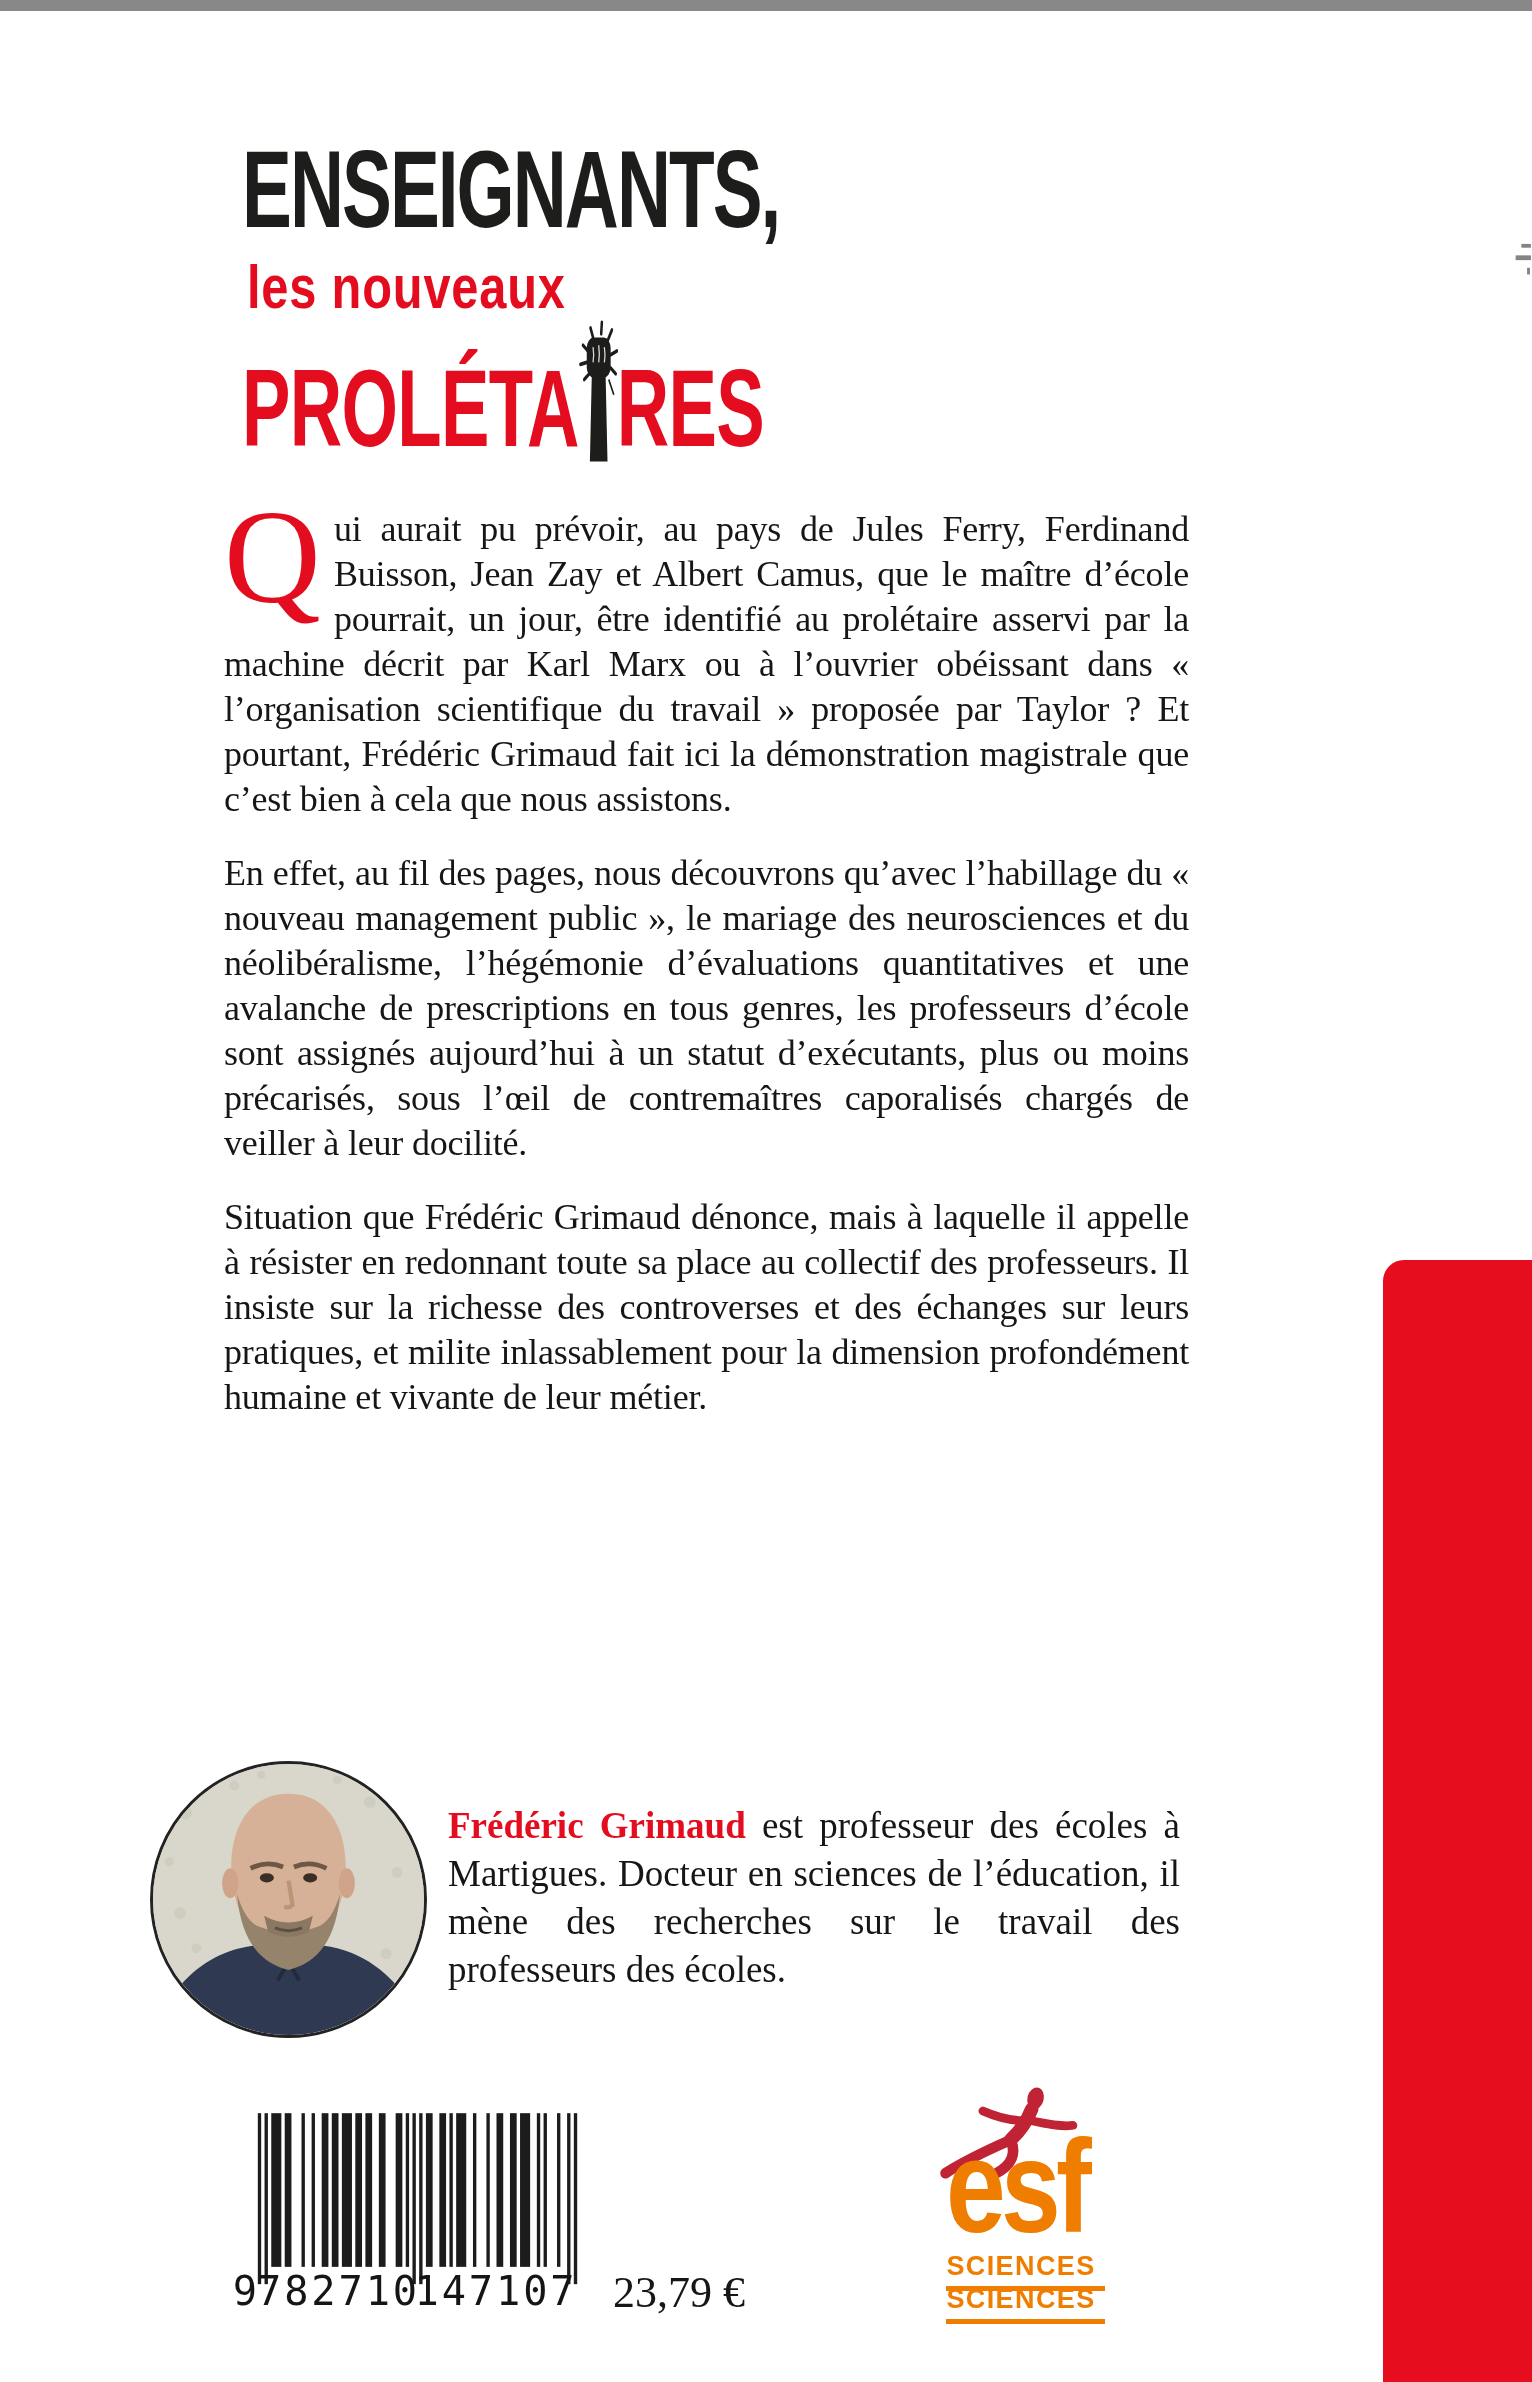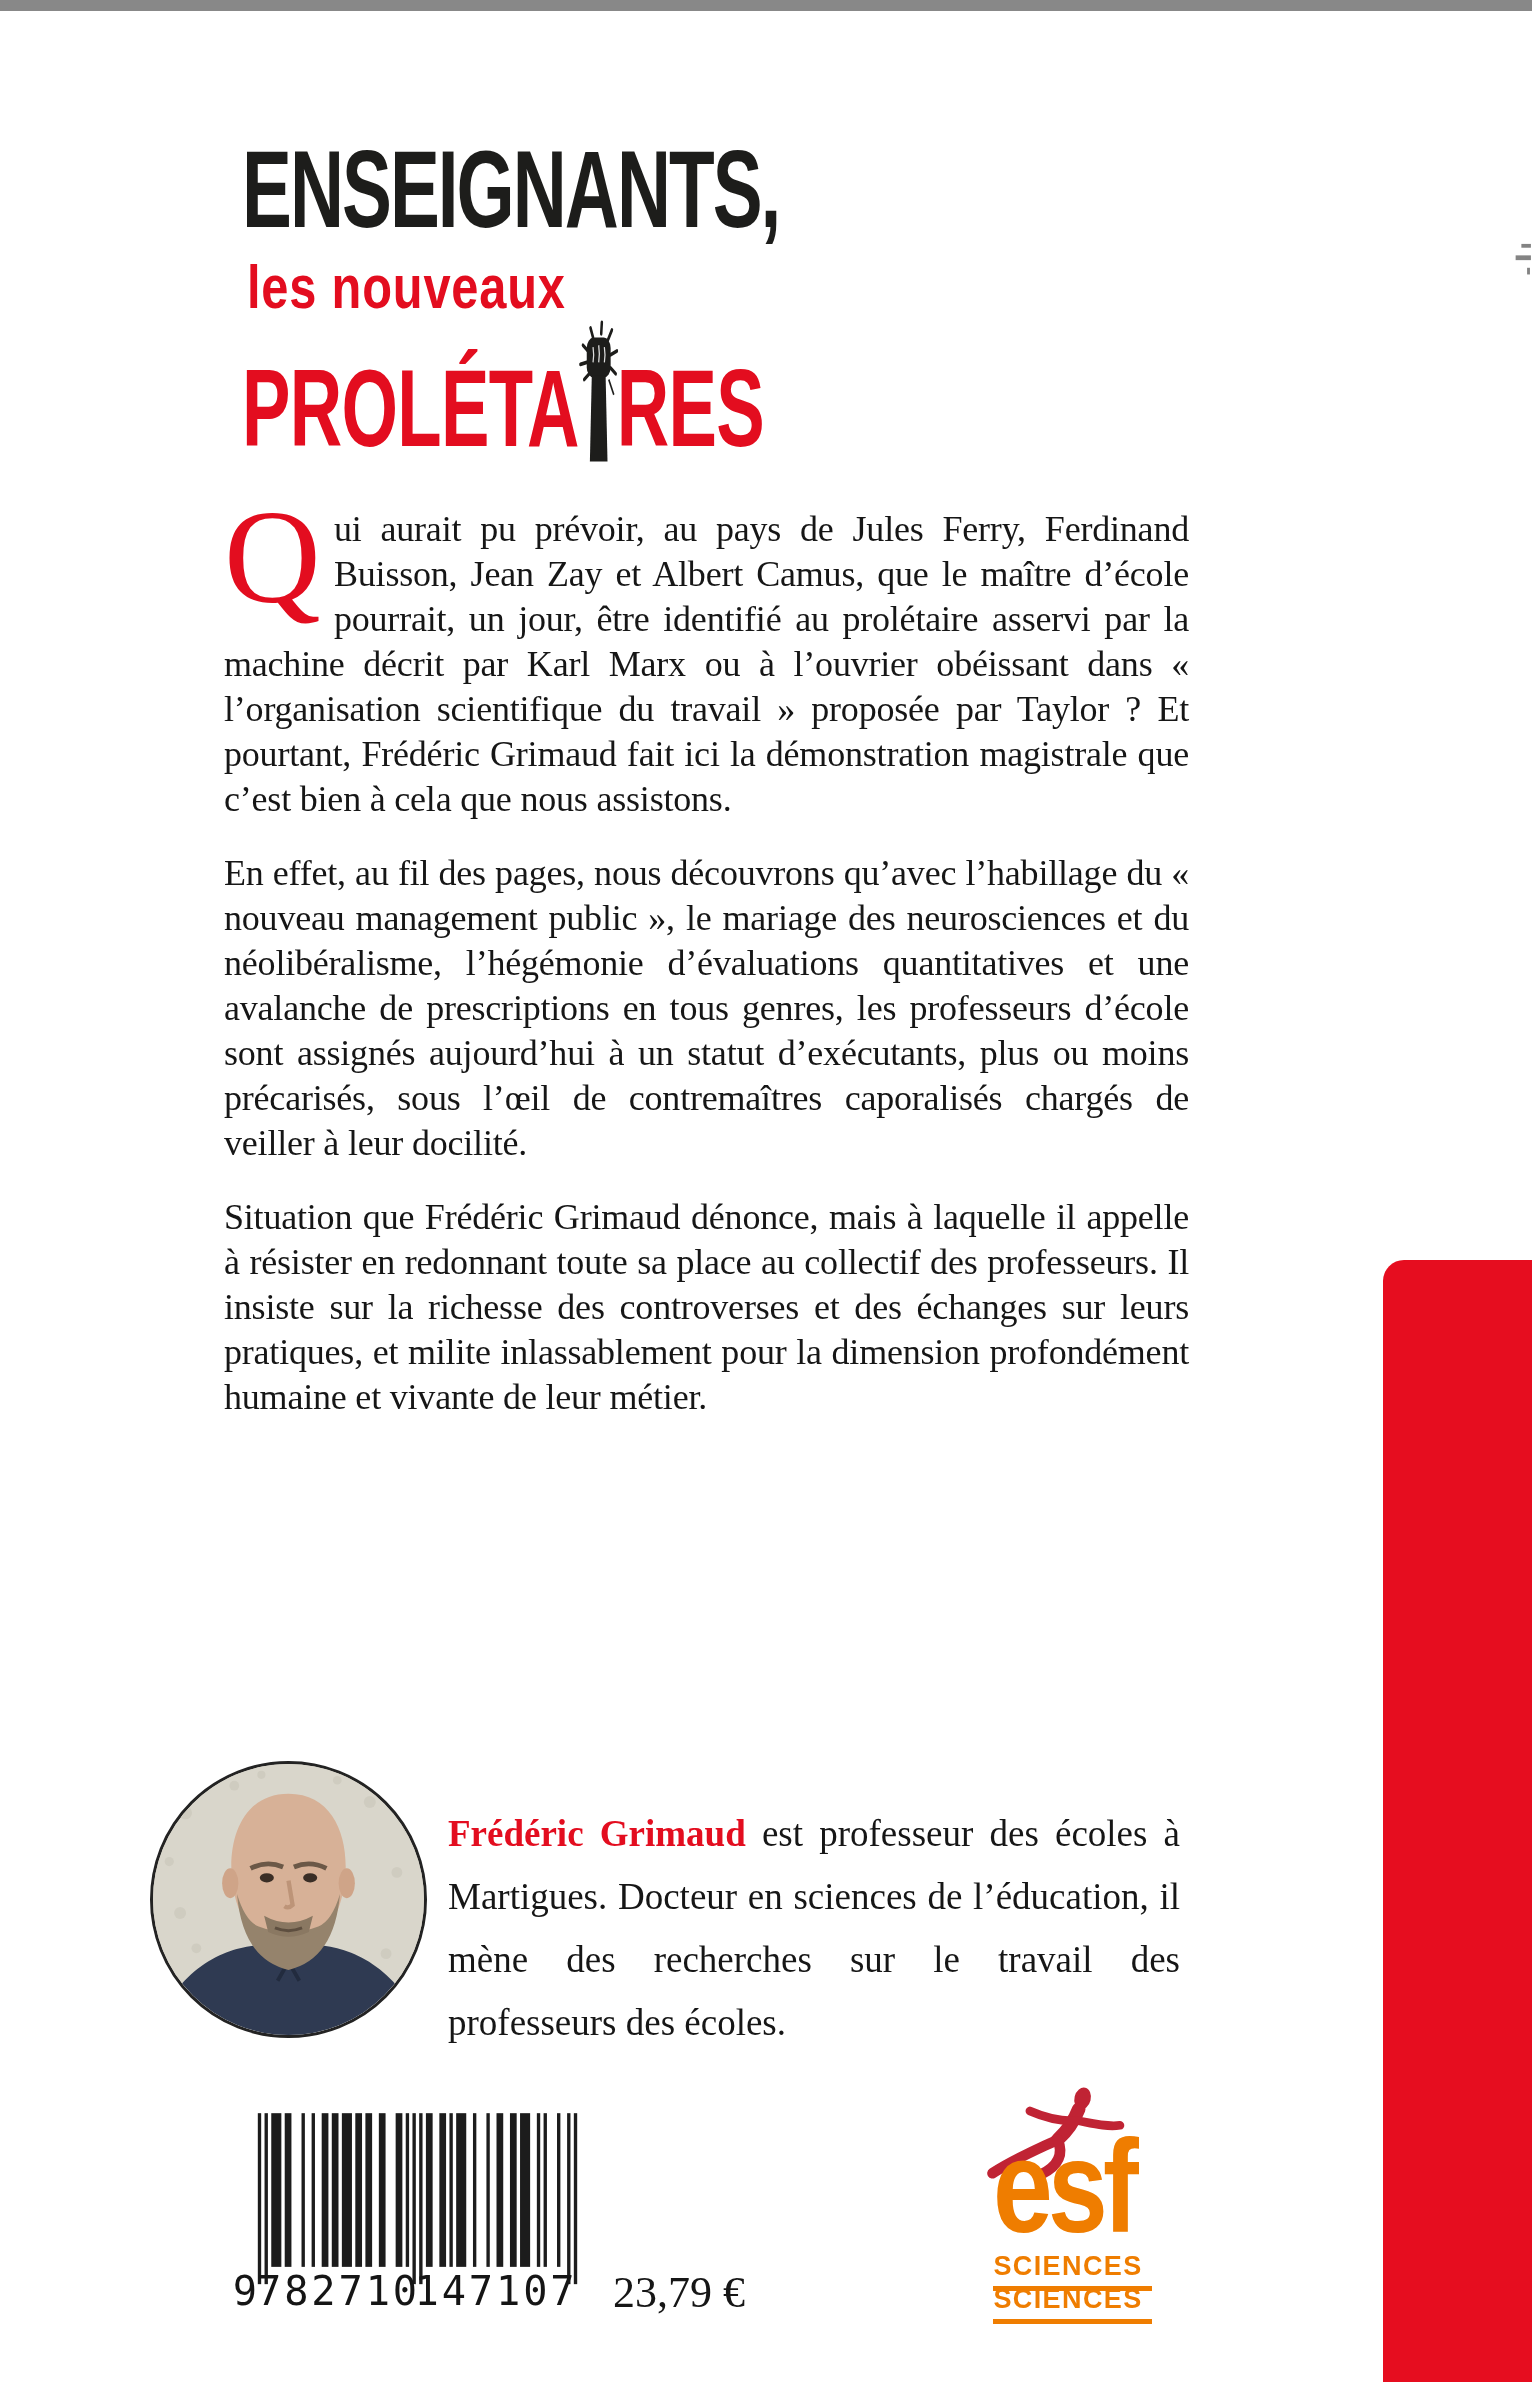--- a/index.html
+++ b/index.html
@@ -39,30 +39,30 @@
   }
   
   .photo{
     position:absolute;left:150px;top:1750px;width:277px;height:277px;
     border-radius:50%;border:3.8px solid #232323;overflow:hidden;box-sizing:border-box;
     background:#d9d6cc;
   }
   .photo svg{display:block;width:100%;height:100%;}
   .bio{
     position:absolute;left:448px;top:1791px;width:732px;
-    font-size:37px;line-height:63px;text-align:justify;color:#161616;
+    font-size:37px;line-height:48px;text-align:justify;color:#161616;
   }
   .bio-name{color:var(--red);font-weight:bold;}
   
   .barcode{position:absolute;left:229px;top:2102px;}
   .barcode text{
     font-family:"DejaVu Sans Mono",monospace;font-size:42px;fill:#151515;letter-spacing:3px;
   }
   .price{position:absolute;left:613px;top:2256px;font-size:44px;color:#161616;}
-  .logo{position:absolute;left:980px;top:2073px;width:211px;height:250px;}
+  .logo{position:absolute;left:933px;top:2073px;width:211px;height:250px;}
   .runner{position:absolute;left:0;top:0;}
   .esf{
     position:absolute;left:13.4px;top:37px;font-family:"Liberation Sans",sans-serif;
     font-weight:bold;font-size:131px;line-height:1;letter-spacing:-5.8px;color:var(--orange);
     transform:scaleX(.82);transform-origin:left top;
   }
   .logo-word{
     position:absolute;left:13.4px;width:159px;font-family:"Liberation Sans",sans-serif;
     font-weight:bold;font-size:27px;line-height:1;letter-spacing:1.4px;color:var(--orange);
     border-bottom:5.8px solid var(--orange);padding-bottom:6px;white-space:nowrap;

